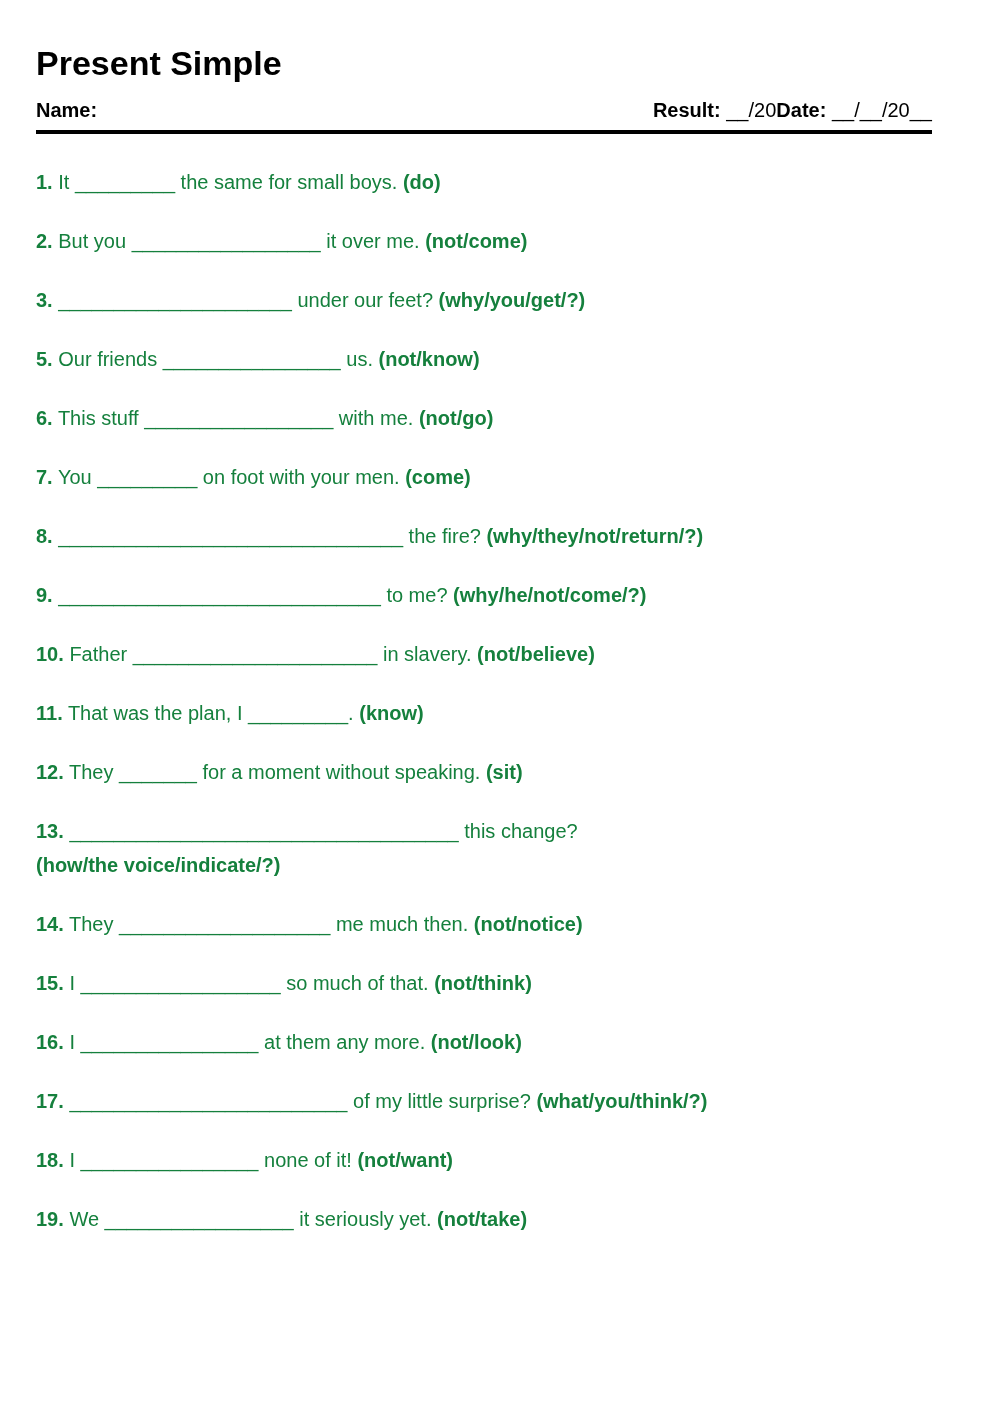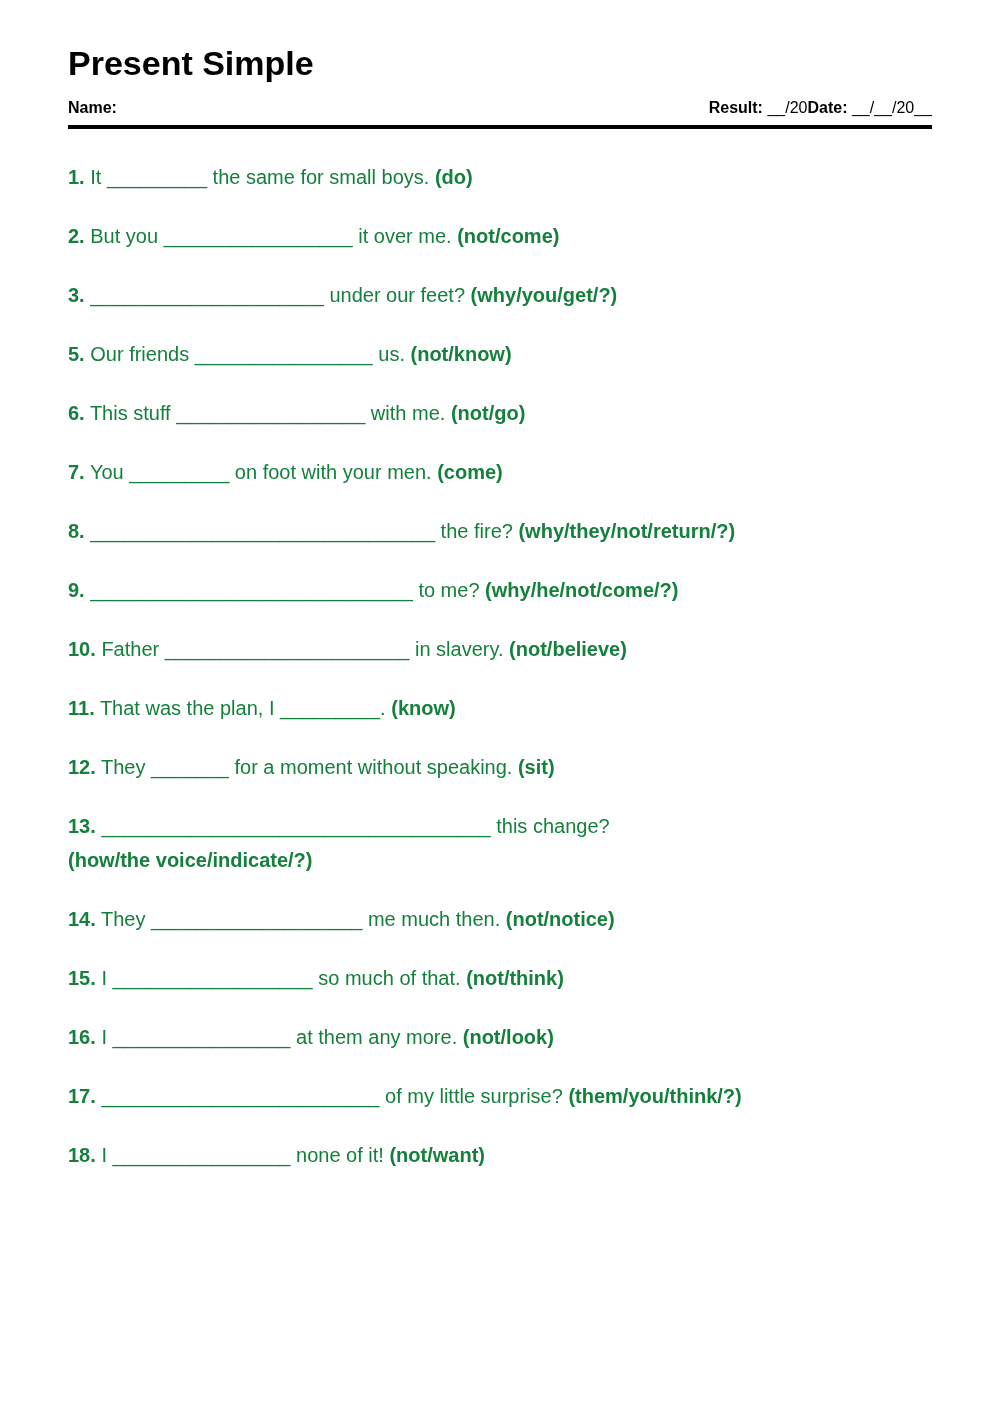--- a/index.html
+++ b/index.html
@@ -2,28 +2,28 @@
 <html><head>
 <meta charset="utf-8">
 <style>
   html, body { margin: 0; padding: 0; }
   body {
     width: 1000px; height: 1414px;
     background: #ffffff; color: #000000;
     font-family: "Liberation Sans", sans-serif;
     -webkit-font-smoothing: antialiased;
   }
-  .page { padding: 44px 68px 0 68px; }
+  .page { padding: 44px 68px 0 36px; }
   .title {
     font-size: 34px; font-weight: 700; margin: 0 0 16px 0;
     letter-spacing: 0px; color: #000;
   }
   .meta-row {
     display: flex; justify-content: space-between; align-items: flex-end;
-    font-size: 16px;
+    font-size: 20px;
   }
   .meta-label { font-weight: 700; }
   .meta-value { font-weight: 400; }
   .meta-right { display: flex; white-space: nowrap; }
   .meta-item { white-space: nowrap; }
   .rule {
     height: 0; border-top: 4px solid #000; margin-top: 8px;
   }
   .questions { margin-top: 31px; }
   .q {
@@ -62,17 +62,18 @@
     <div class="q"><span class="qnum">7.</span> <span class="qbody">You _________ on foot with your men.</span> <span class="qhint">(come)</span></div>
     <div class="q"><span class="qnum">8.</span> <span class="qbody">_______________________________ the fire?</span> <span class="qhint">(why/they/not/return/?)</span></div>
     <div class="q"><span class="qnum">9.</span> <span class="qbody">_____________________________ to me?</span> <span class="qhint">(why/he/not/come/?)</span></div>
     <div class="q"><span class="qnum">10.</span> <span class="qbody">Father ______________________ in slavery.</span> <span class="qhint">(not/believe)</span></div>
     <div class="q"><span class="qnum">11.</span> <span class="qbody">That was the plan, I _________.</span> <span class="qhint">(know)</span></div>
     <div class="q"><span class="qnum">12.</span> <span class="qbody">They _______ for a moment without speaking.</span> <span class="qhint">(sit)</span></div>
     <div class="q"><span class="qnum">13.</span> <span class="qbody">___________________________________ this change?</span> <span class="qhint block">(how/the voice/indicate/?)</span></div>
     <div class="q"><span class="qnum">14.</span> <span class="qbody">They ___________________ me much then.</span> <span class="qhint">(not/notice)</span></div>
     <div class="q"><span class="qnum">15.</span> <span class="qbody">I __________________ so much of that.</span> <span class="qhint">(not/think)</span></div>
     <div class="q"><span class="qnum">16.</span> <span class="qbody">I ________________ at them any more.</span> <span class="qhint">(not/look)</span></div>
-    <div class="q"><span class="qnum">17.</span> <span class="qbody">_________________________ of my little surprise?</span> <span class="qhint">(them/you/think/?)</span></div>
+    <div class="q"><span class="qnum">17.</span> <span class="qbody">_________________________ of my little surprise?</span> <span class="qhint">(what/you/think/?)</span></div>
     <div class="q"><span class="qnum">18.</span> <span class="qbody">I ________________ none of it!</span> <span class="qhint">(not/want)</span></div>
+    <div class="q"><span class="qnum">19.</span> <span class="qbody">We _________________ it seriously yet.</span> <span class="qhint">(not/take)</span></div>
   </div>
 
 </div>
 
 </body></html>

